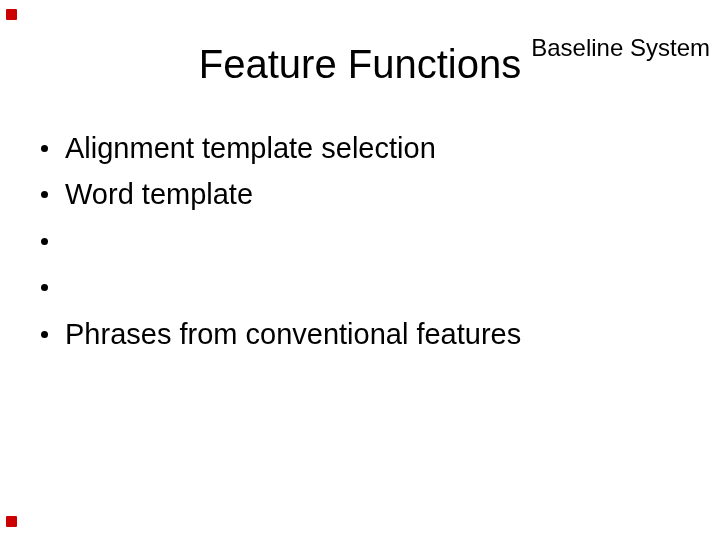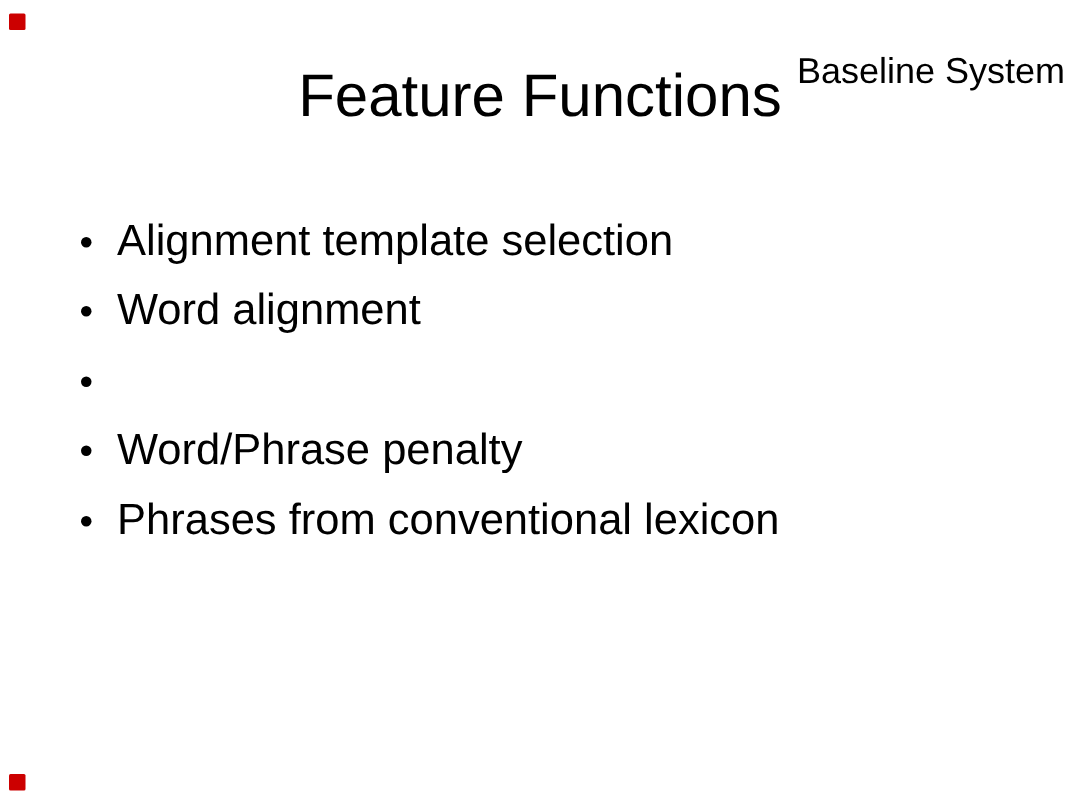--- a/index.html
+++ b/index.html
@@ -54,21 +54,21 @@
     font-weight: 400;
     font-size: 40px;
     line-height: 46px;
     color: var(--text);
     white-space: nowrap;
   }
   .bullets {
     position: absolute;
     top: 122px;
     left: 38px;
-    margin: 16px;
+    margin: 3px;
     padding: 0;
     list-style: none;
   }
   .bullets li {
     display: flex;
     align-items: center;
     height: 46.5px;
     font-family: "Liberation Sans", sans-serif;
     font-size: 29px;
     color: var(--text);
@@ -96,28 +96,27 @@
 
   <h1 class="title">Feature Functions</h1>
 
   <ul class="bullets">
     <li>
       <span class="dot"></span>
       <span>Alignment template selection</span>
     </li>
     <li>
       <span class="dot"></span>
-      <span>Word alignment</span>
+      <span>Word template</span>
     </li>
     <li>
       <span class="dot"></span>
     </li>
     <li>
       <span class="dot"></span>
-      <span>Word/Phrase penalty</span>
     </li>
     <li>
       <span class="dot"></span>
-      <span>Phrases from conventional lexicon</span>
+      <span>Phrases from conventional features</span>
     </li>
   </ul>
 
 </div>
 
 </body></html>

